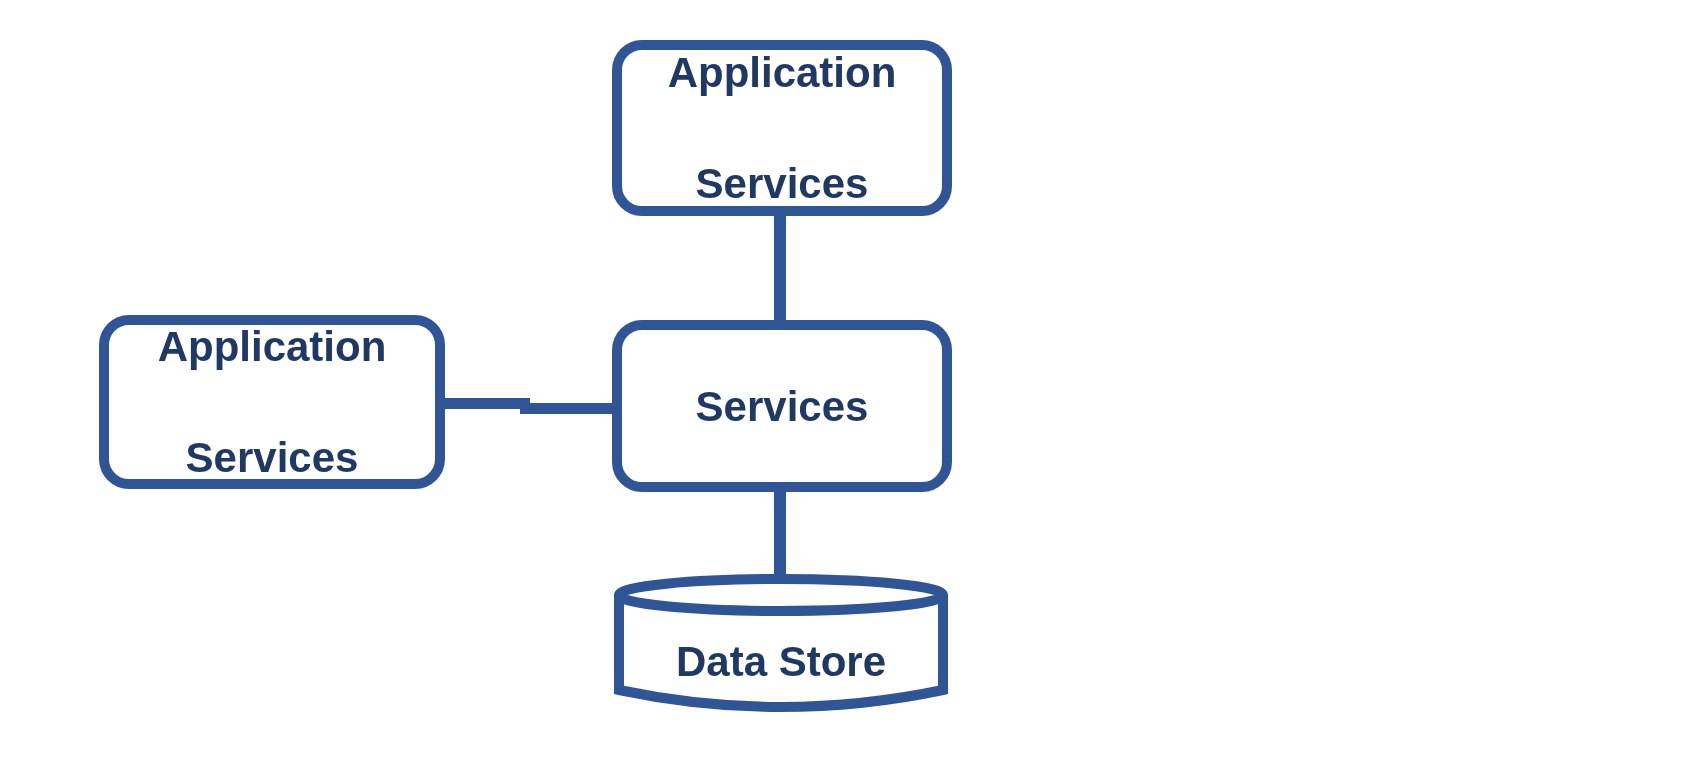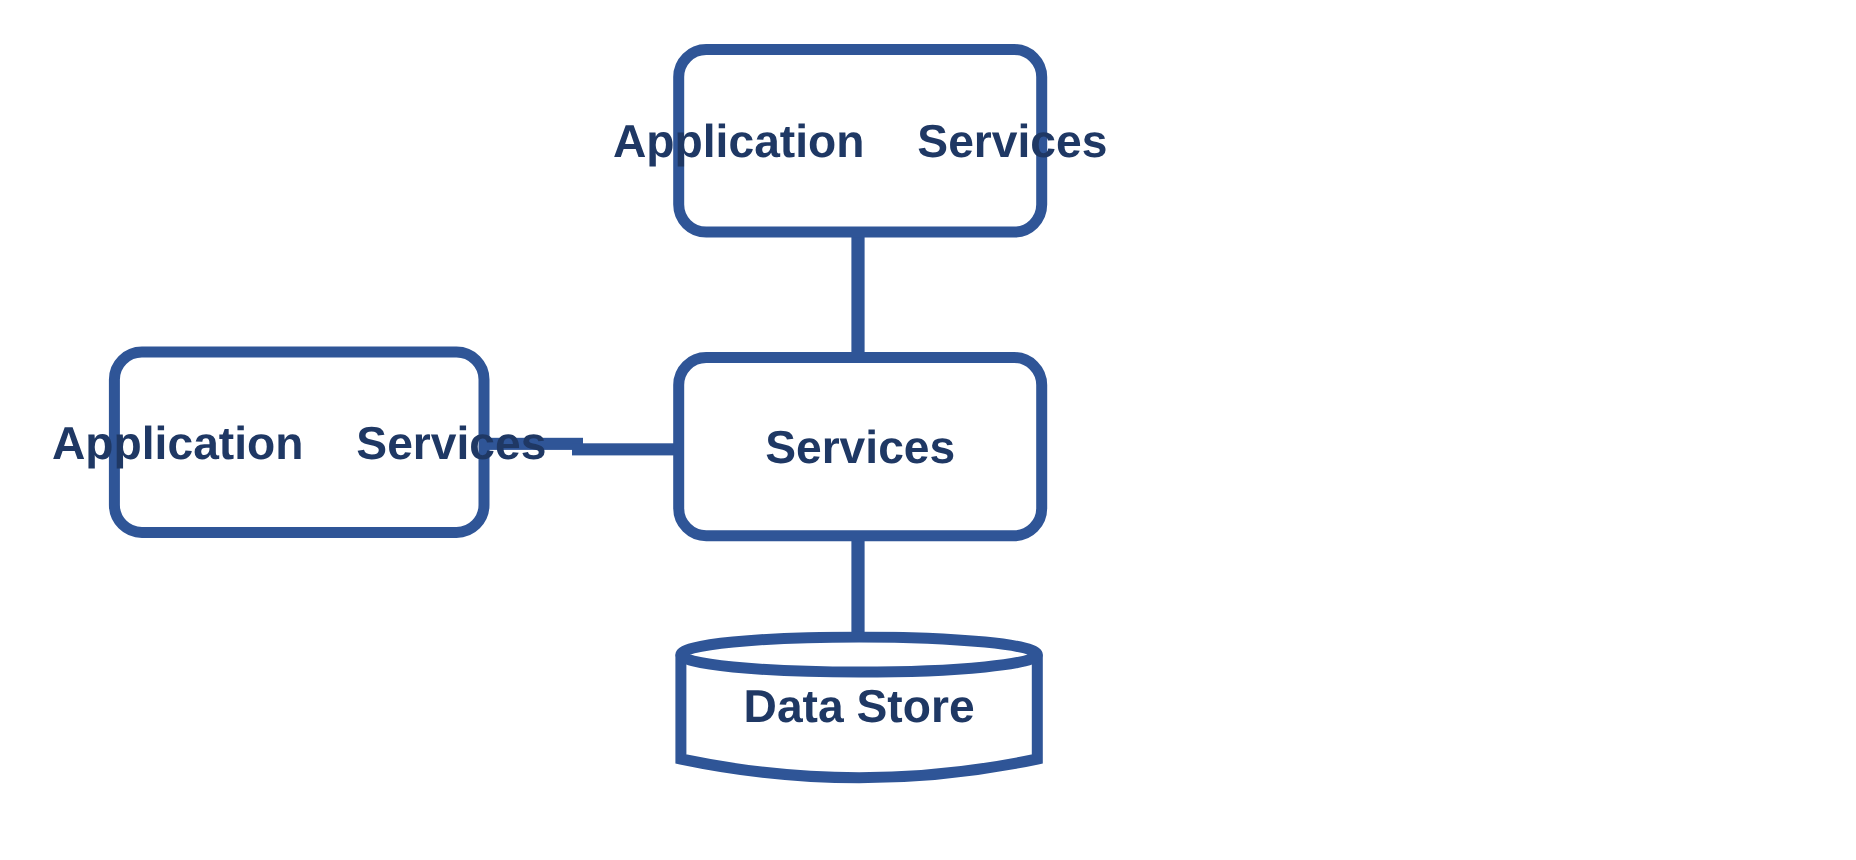--- a/index.html
+++ b/index.html
@@ -18,21 +18,21 @@
     position: relative;
     width: 1687px; height: 782px;
     background: var(--bg-color);
   }
   .node {
     position: absolute;
     background: var(--bg-color);
     border: 10px solid var(--border-color);
     border-radius: 30px;
     display: flex;
-    flex-direction: row;
+    flex-direction: column;
     align-items: center;
     justify-content: center;
     color: var(--text-color);
     font-size: 42px;
     font-weight: bold;
     line-height: 1.5;
     text-align: center;
     gap: 48px;
   }
   .node-top  { left: 612px; top: 40px;  width: 340px; height: 176px; }
@@ -51,21 +51,21 @@
     left: 612px; top: 574px; width: 338px; height: 152px;
   }
   .cylinder svg { display: block; width: 338px; height: 152px; }
   .cyl-shape {
     stroke: var(--border-color);
     fill: var(--bg-color);
     stroke-width: 10px;
   }
   .cyl-label {
     position: absolute;
-    left: 0; top: 44px; width: 100%;
+    left: 0; top: 64px; width: 100%;
     text-align: center;
     color: var(--text-color);
     font-size: 42px;
     font-weight: bold;
   }
 </style>
 </head>
 <body>
 
 <div class="canvas">

